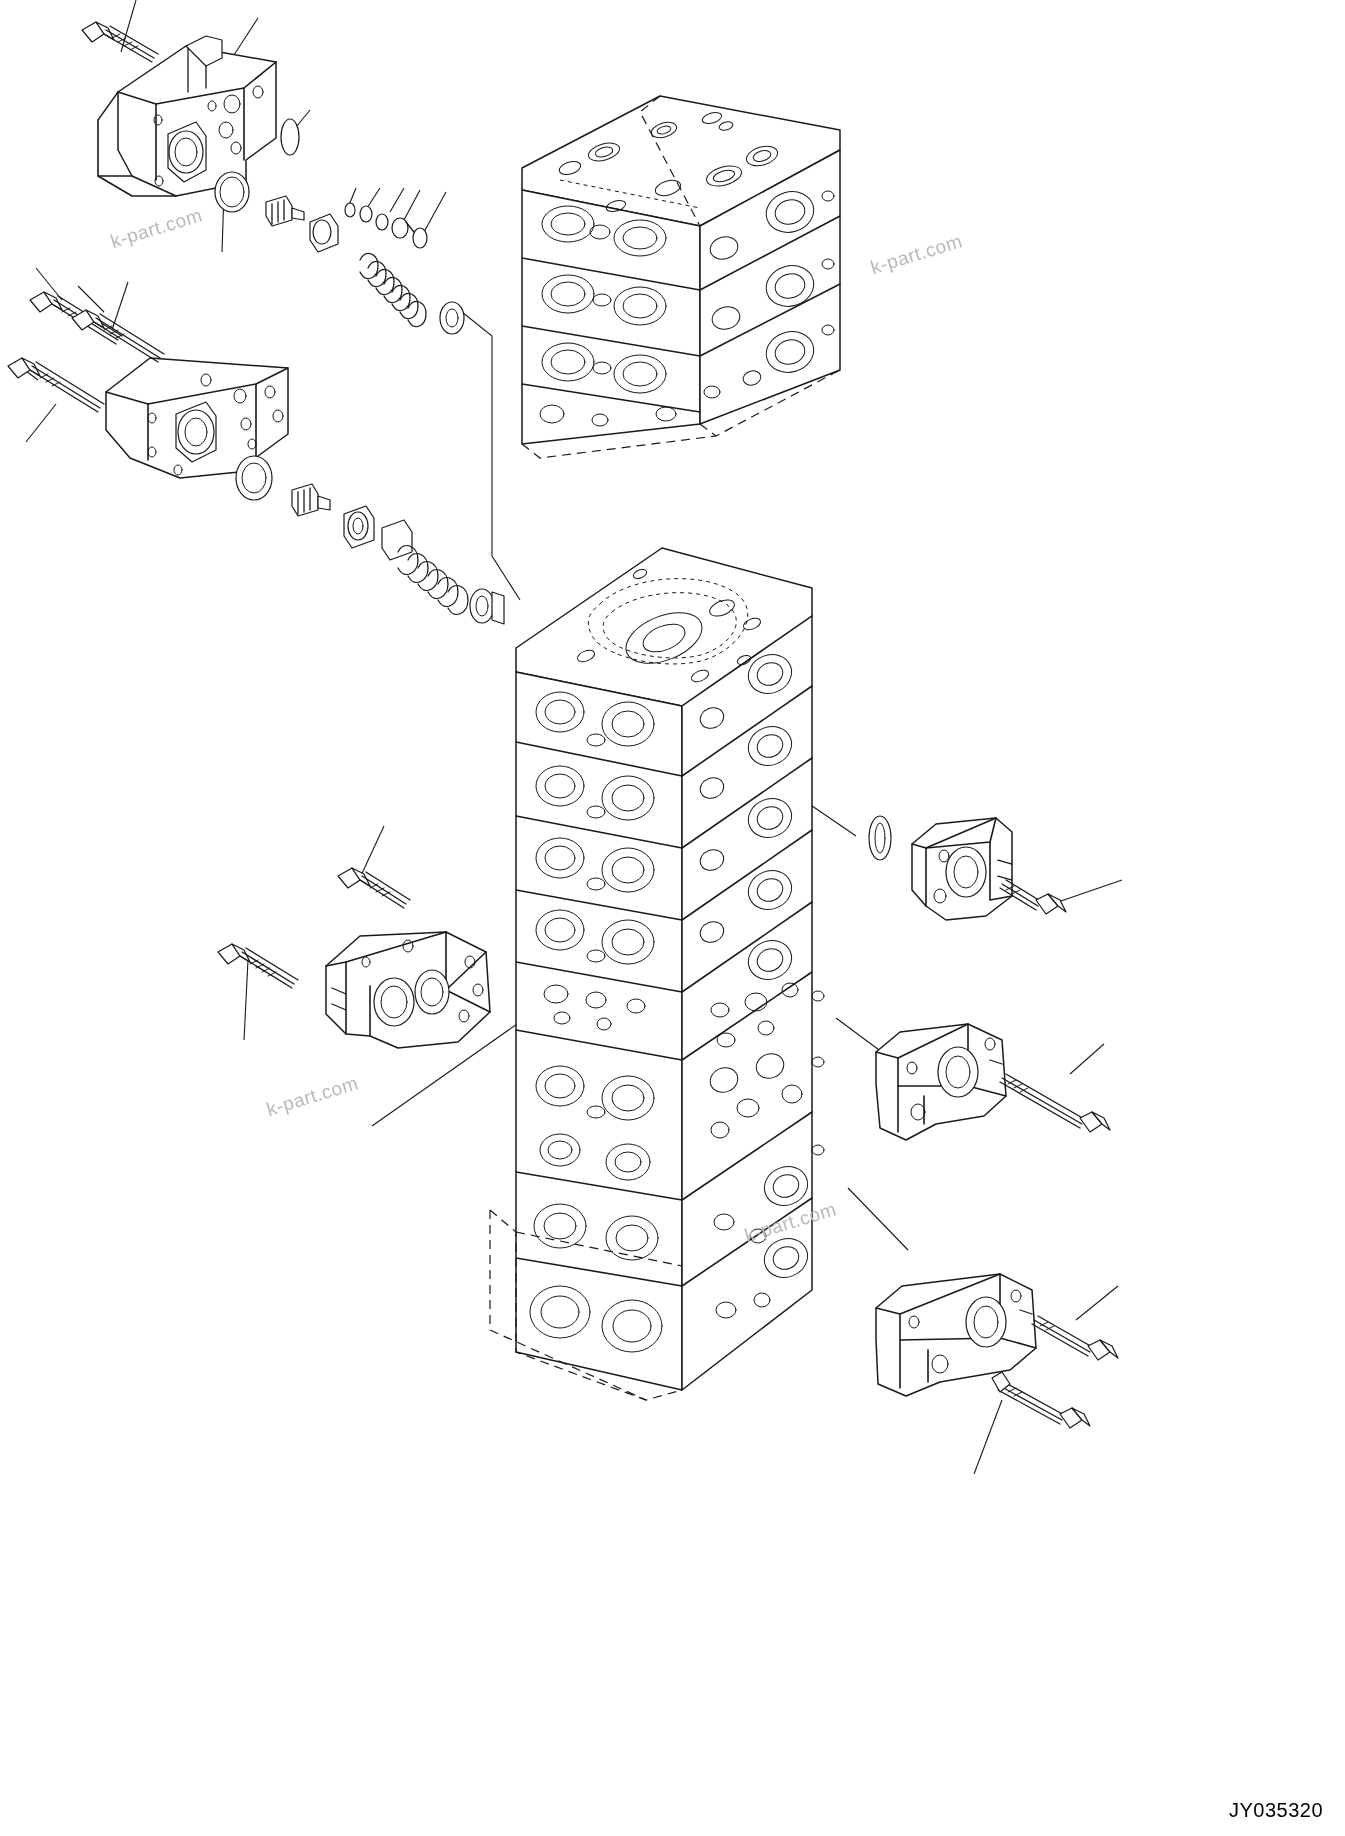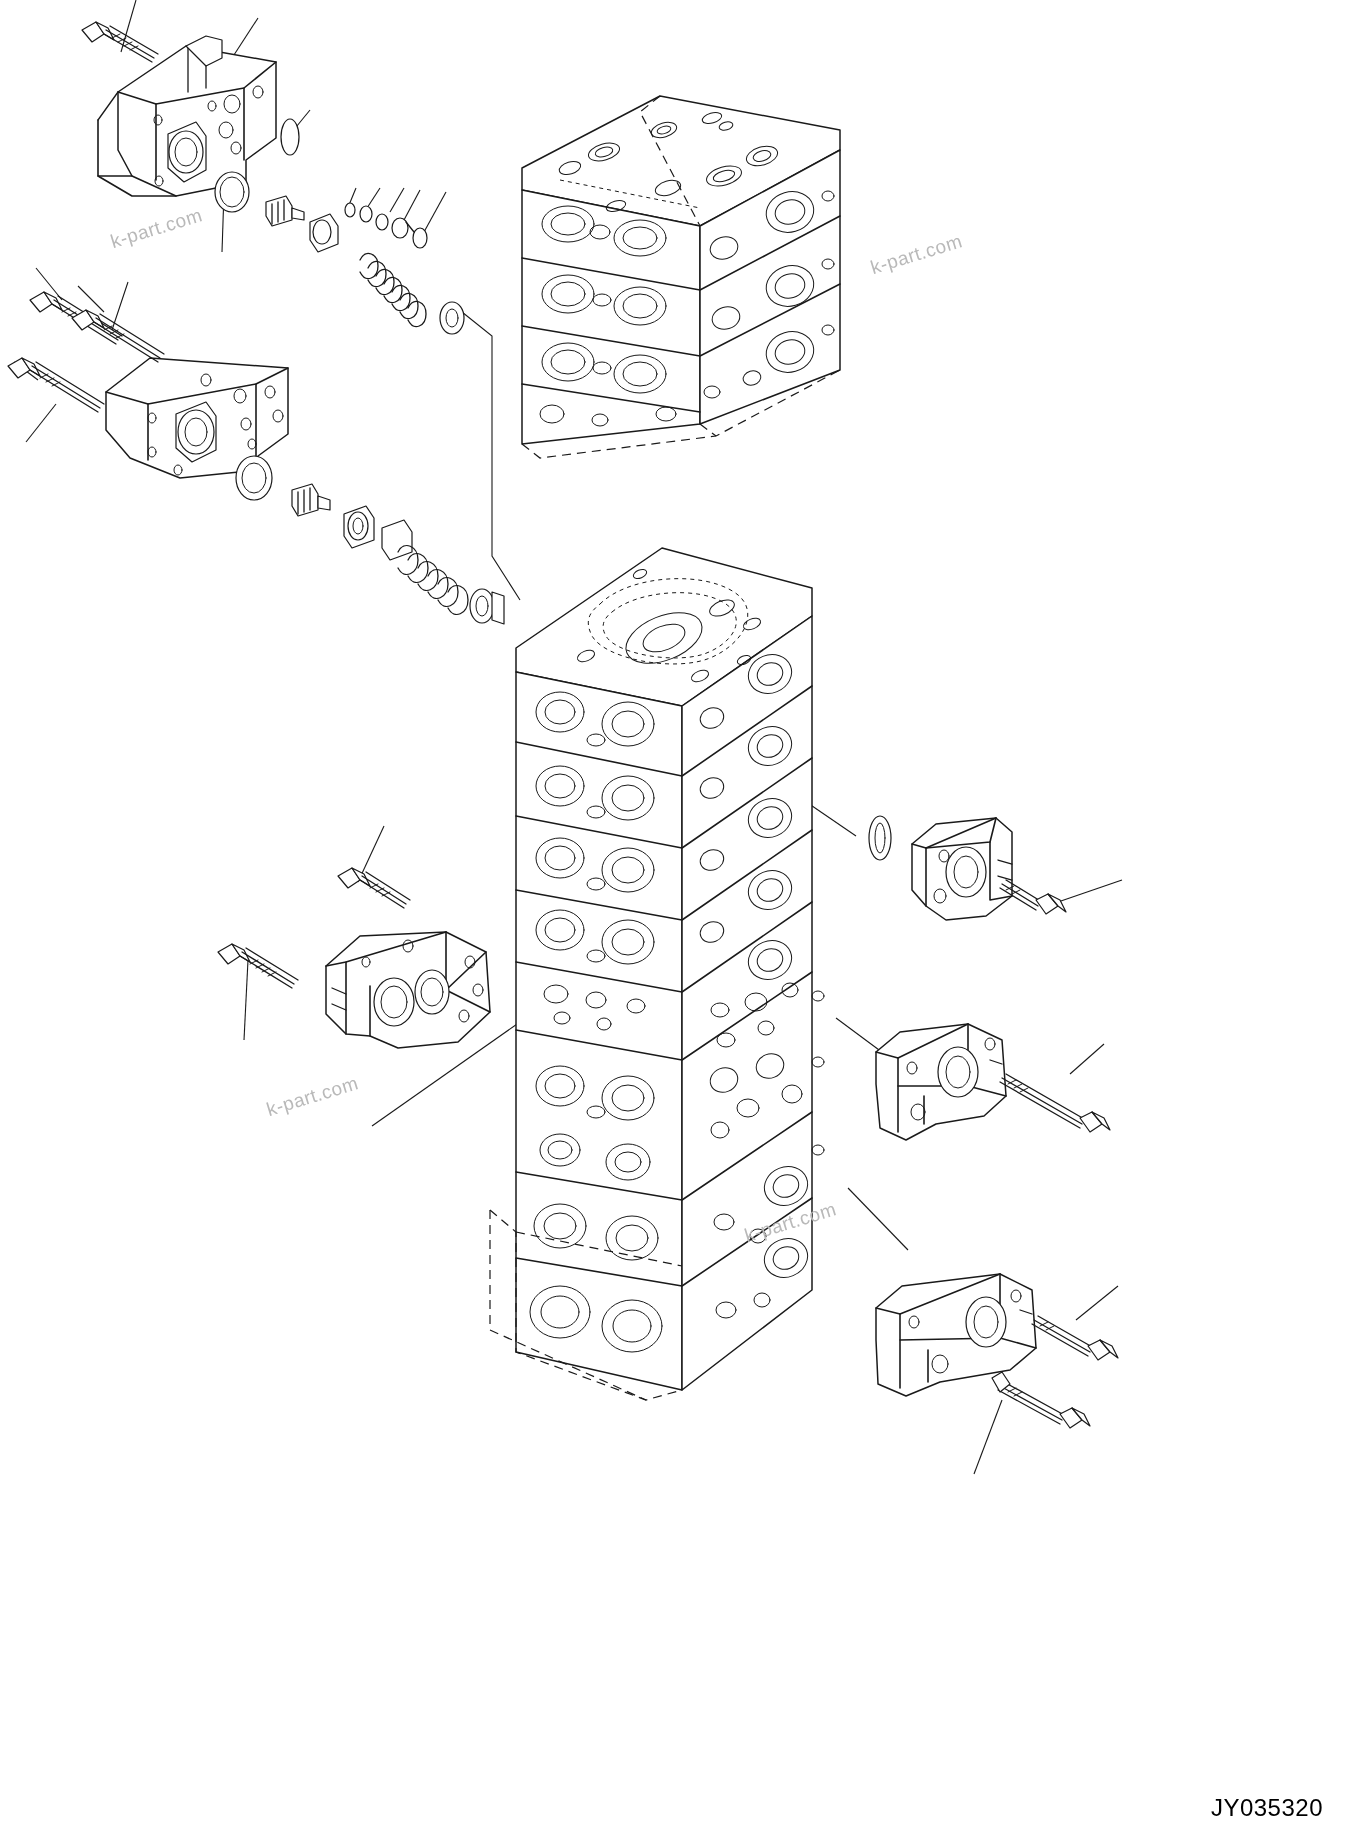--- a/index.html
+++ b/index.html
@@ -31,21 +31,21 @@
     letter-spacing: 0.5px;
     white-space: nowrap;
     transform: rotate(-17deg);
     transform-origin: left top;
     font-family: "Liberation Sans", sans-serif;
   }
   #fig-code {
     position: absolute;
     right: 22px;
     bottom: 14px;
-    font-size: 24px;
+    font-size: 20px;
     color: #000;
     letter-spacing: 0.5px;
     font-family: "Liberation Sans", sans-serif;
   }
 </style>
 </head>
 <body>
 
 <div id="page">
 

